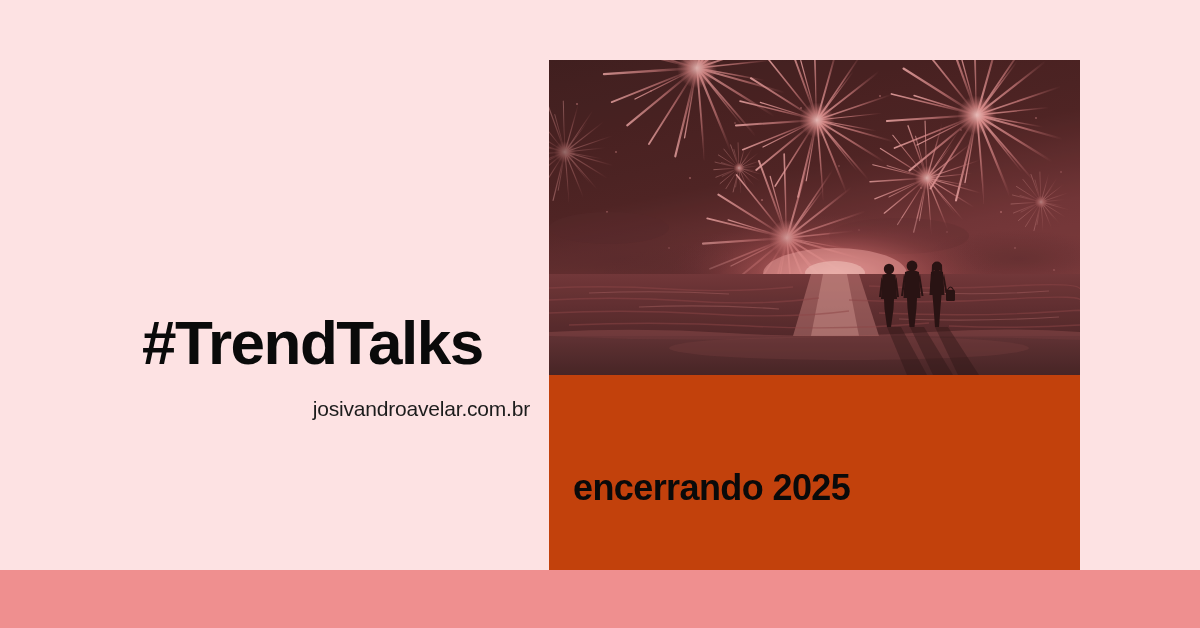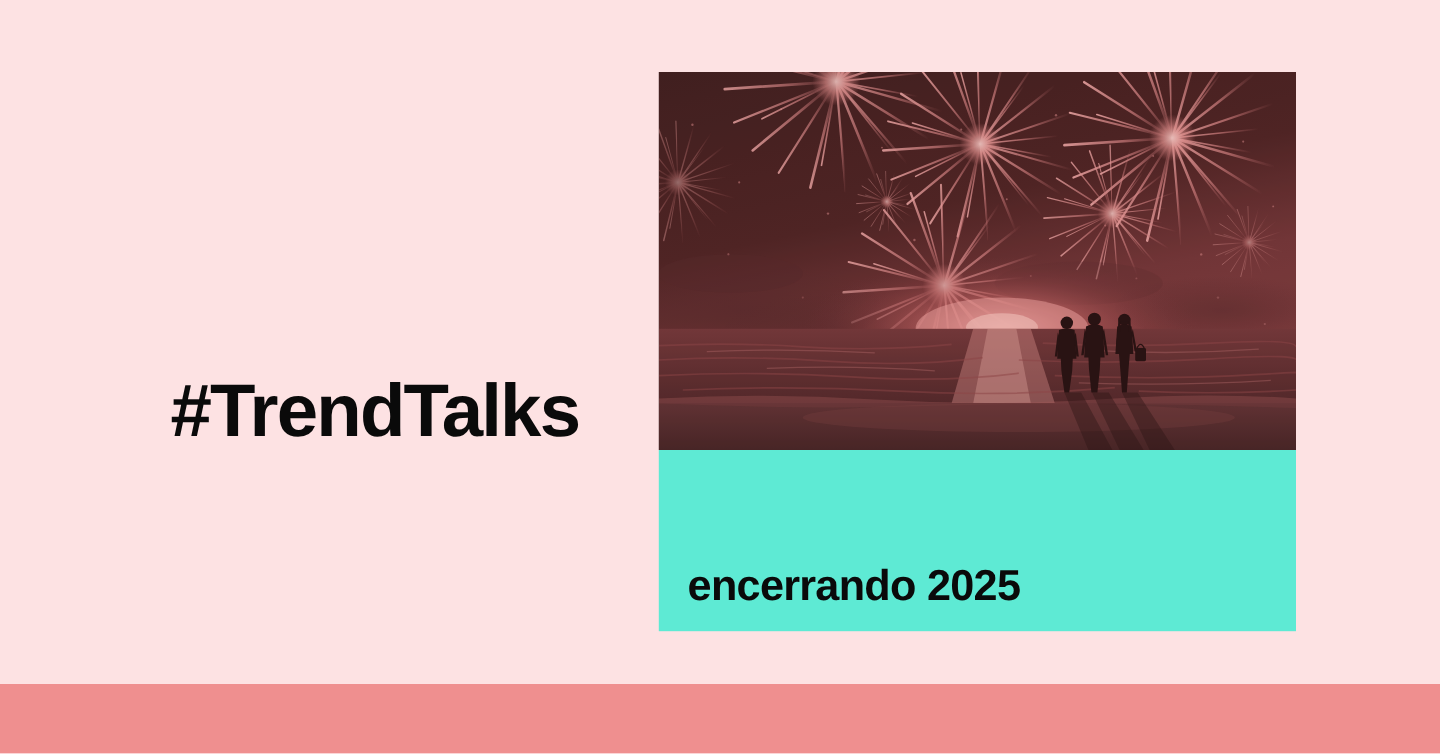--- a/index.html
+++ b/index.html
@@ -60,22 +60,22 @@
     background:#2a1515;
   }
   .photo-canvas{
     position:absolute;inset:0;
     width:100%;height:100%;
     display:block;
   }
   .caption-panel{
     position:absolute;
     left:0;top:315px;
-    width:531px;height:151px;
-    background:#5eead4;
+    width:531px;height:195px;
+    background:#c2410c;
   }
   .caption-line{
     position:absolute;
     left:24px;
     font-size:36px;
     font-weight:bold;
     letter-spacing:-0.6px;
     color:#0a0a0a;
     line-height:1;
     white-space:nowrap;
@@ -91,20 +91,21 @@
     background:#ef8f8f;
   }
 </style>
 </head>
 <body>
 
 <div id="banner">
 
   <div class="left-col">
     <div class="brand-title">#TrendTalks</div>
+    <div class="brand-url">josivandroavelar.com.br</div>
   </div>
 
   <div class="card">
 
     <div class="photo">
       <svg class="photo-canvas" viewBox="0 0 531 315" preserveAspectRatio="none">
         <defs>
 
           <linearGradient id="skyGrad" x1="0" y1="0" x2="0.35" y2="1">
             <stop offset="0%" stop-color="#341a1a"></stop>

